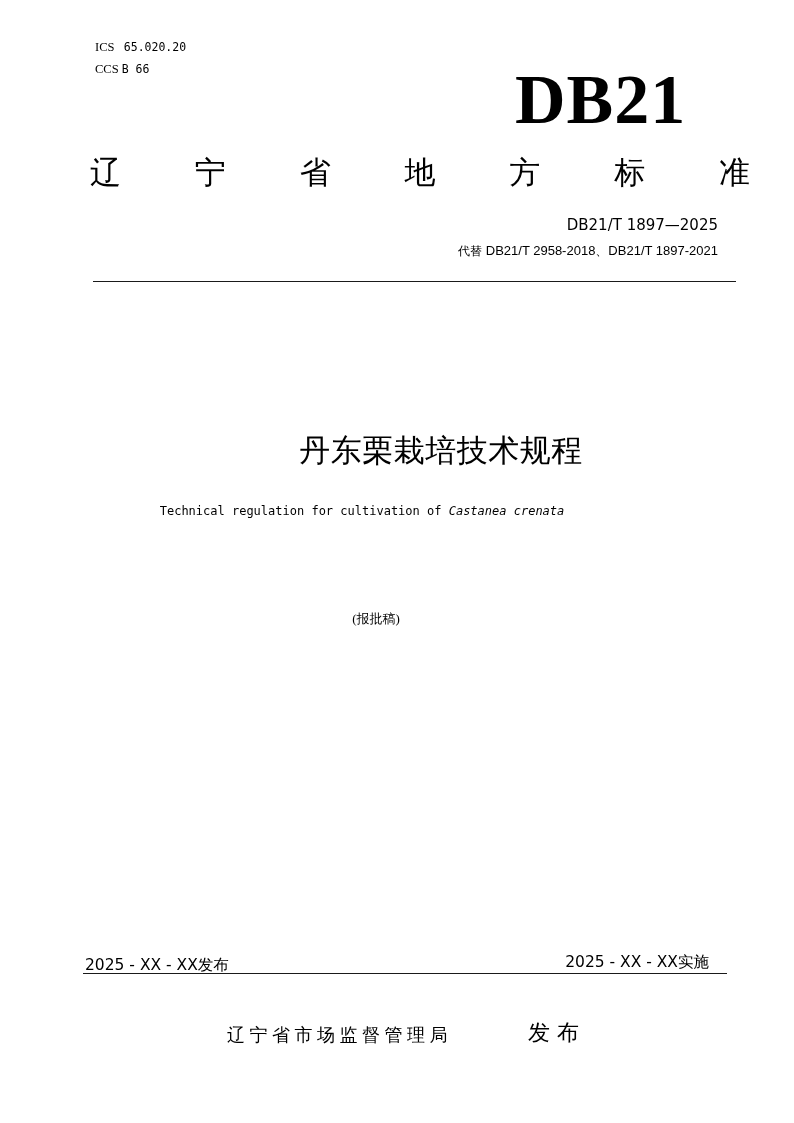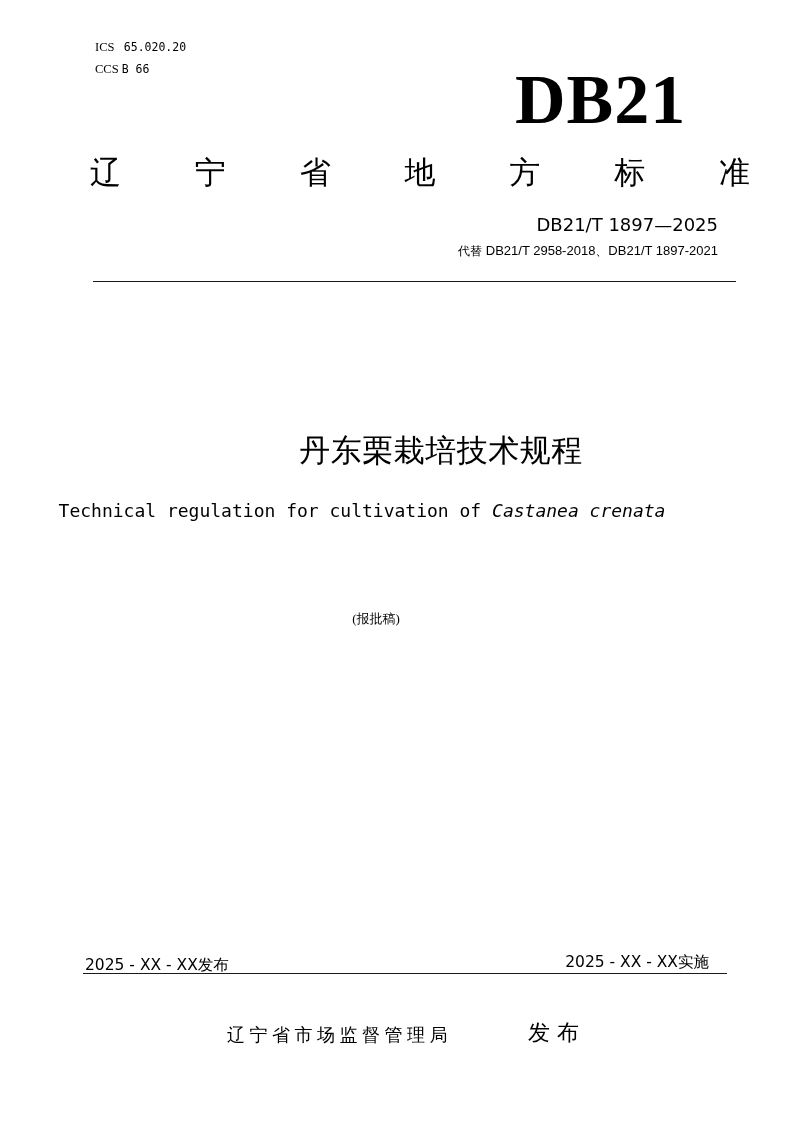--- a/index.html
+++ b/index.html
@@ -50,21 +50,21 @@
       justify-content: space-between;
       font-size: 31px;
       line-height: 40px;
     }
     .std-type span { display: inline-block; }
 
     .std-number {
       right: 76px;
       top: 216px;
       font-family: "DejaVu Sans", "Liberation Sans", sans-serif;
-      font-size: 18px;
+      font-size: 15px;
       line-height: 18px;
       white-space: pre;
       text-align: right;
     }
     .replaces {
       right: 76px;
       top: 243px;
       font-size: 12px;
       line-height: 15px;
       white-space: pre;
@@ -93,21 +93,21 @@
       letter-spacing: 0.5px;
       padding-left: 44px;
     }
 
     .title-en {
       left: 0;
       top: 502px;
       width: 724px;
       text-align: center;
       font-family: "DejaVu Sans Mono", "Liberation Mono", monospace;
-      font-size: 18px;
+      font-size: 12px;
       line-height: 18px;
       white-space: pre;
     }
     .title-en .latin { font-style: italic; }
 
     .draft-status {
       left: 0;
       top: 611px;
       width: 752px;
       text-align: center;

